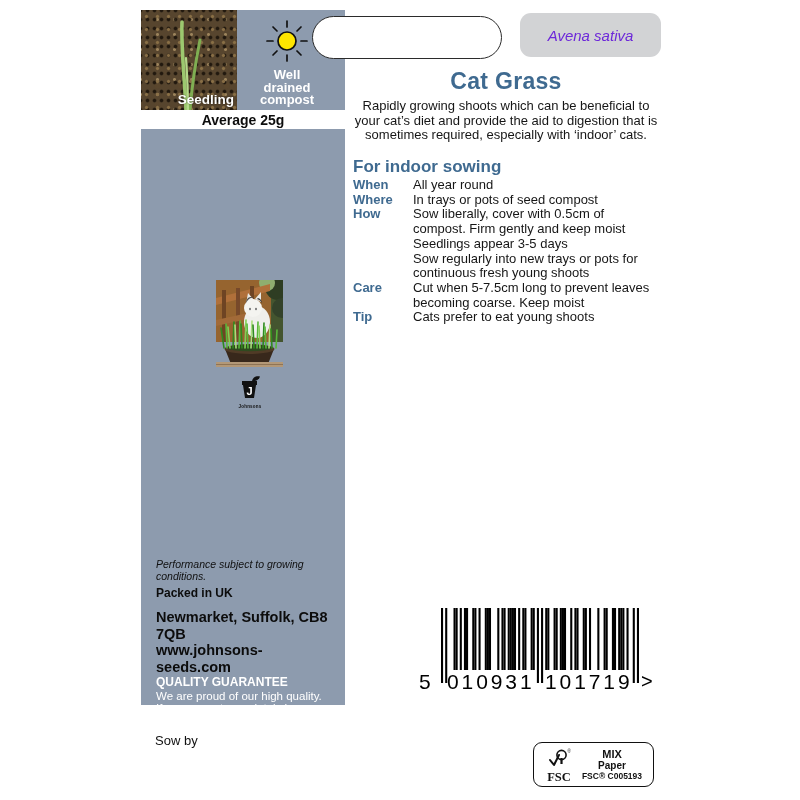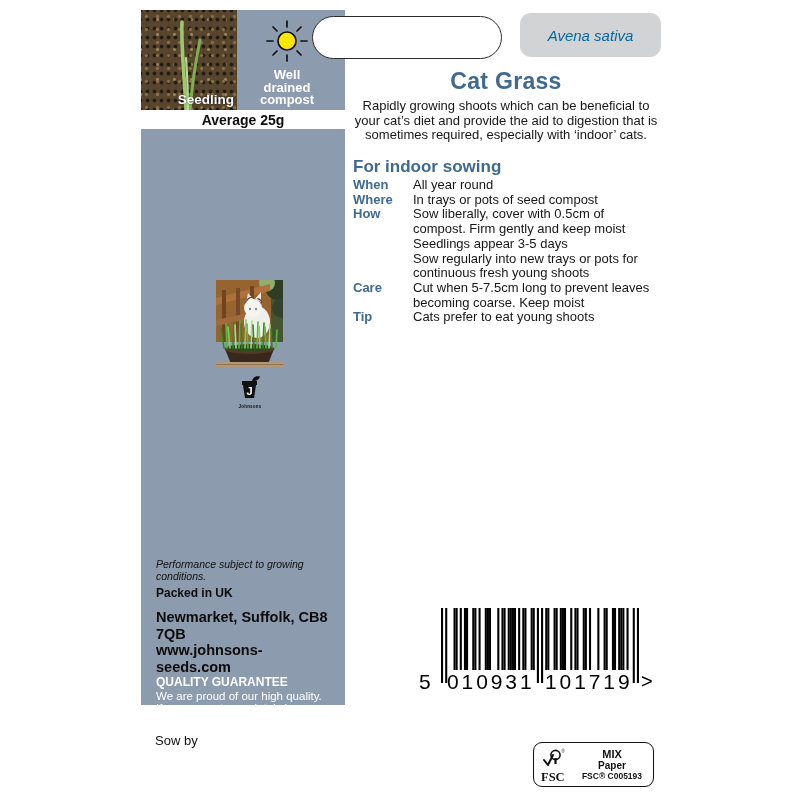--- a/index.html
+++ b/index.html
@@ -51,21 +51,21 @@
   .qg-body{font-size:11.5px;line-height:12.4px;color:#fff;}
 
   
   .sticker-pill{
     position:absolute;left:312px;top:16px;width:190px;height:43px;background:#fff;
     border:1.4px solid #2b2b2b;border-radius:21.5px;z-index:5;
   }
   .latin-badge{
     position:absolute;left:520px;top:13px;width:141px;height:44px;background:var(--badge-bg,#d2d3d5);
     border-radius:11px;display:flex;align-items:center;justify-content:center;
-    font-style:italic;font-size:15px;color:#0369a1;
+    font-style:italic;font-size:15px;color:#6d28d9;
   }
   .title-wrap{position:absolute;left:350px;top:68px;width:312px;text-align:center;}
   .page-title{font-size:23px;font-weight:bold;color:var(--accent,#3f6a90);letter-spacing:.3px;}
   .description{margin-top:4px;font-size:13px;line-height:14.6px;color:#161616;}
   .sowing-heading{
     position:absolute;left:353px;top:157px;font-size:17px;font-weight:bold;color:var(--accent,#3f6a90);
   }
   .sowing-table{
     position:absolute;left:353px;top:178px;width:302px;
     display:grid;grid-template-columns:60px 1fr;row-gap:0;
@@ -79,21 +79,21 @@
   .barcode{position:absolute;left:441px;top:608px;}
   .bc-num{position:absolute;font-size:21px;color:#000;top:670px;}
   .bc-first{left:419px;}
   .bc-left{left:447px;width:88px;letter-spacing:2.9px;}
   .bc-right{left:545px;width:88px;letter-spacing:2.9px;}
   .bc-suffix{left:641px;font-size:20px;}
   .fsc-box{
     position:absolute;left:533px;top:742px;width:121px;height:45px;border:1.5px solid #111;
     border-radius:9px;background:#fff;display:flex;align-items:center;padding:3px 6px 3px 7px;
   }
-  .fsc-left{width:36px;}
+  .fsc-left{width:36px;text-align:center;}
   .fsc-word{font-family:"Liberation Serif","DejaVu Serif",serif;font-size:12.5px;font-weight:bold;color:#111;line-height:10px;}
   .fsc-right{flex:1;text-align:center;color:#111;}
   .fsc-mix{font-weight:bold;font-size:11px;line-height:12px;}
   .fsc-paper{font-weight:bold;font-size:10px;line-height:11px;}
   .fsc-license{font-weight:bold;font-size:8.5px;line-height:11px;white-space:nowrap;}
 </style>
 </head>
 <body>
 
 <div class="page">

